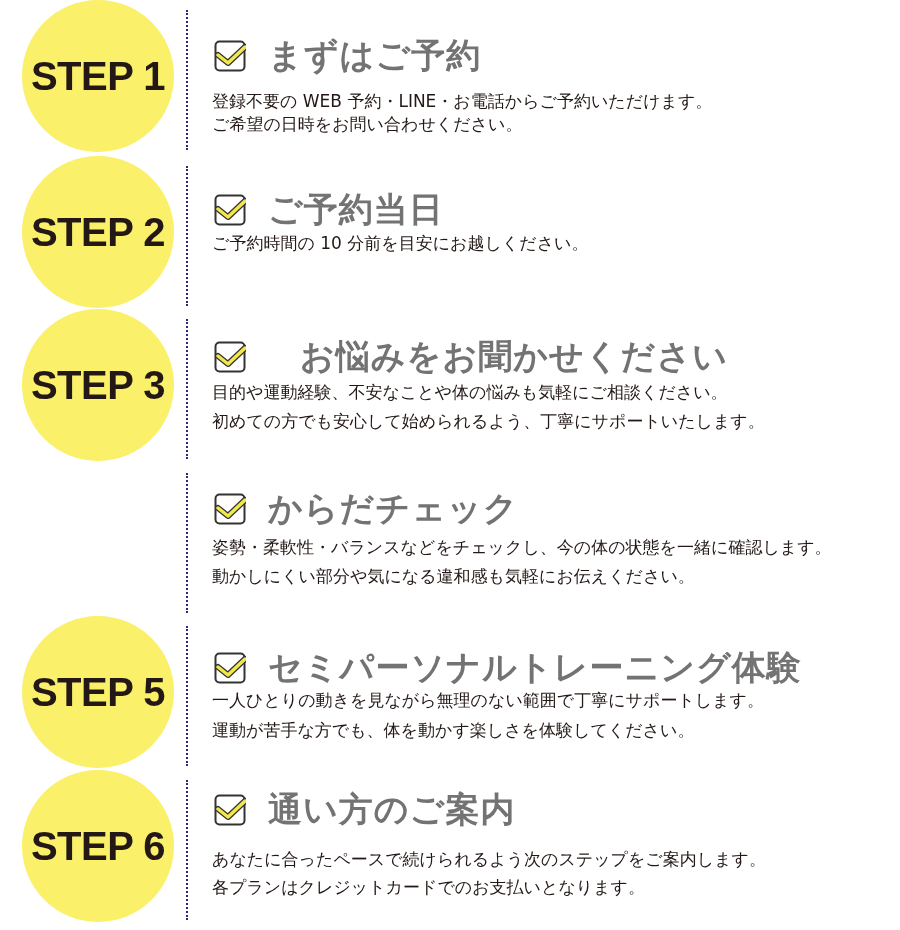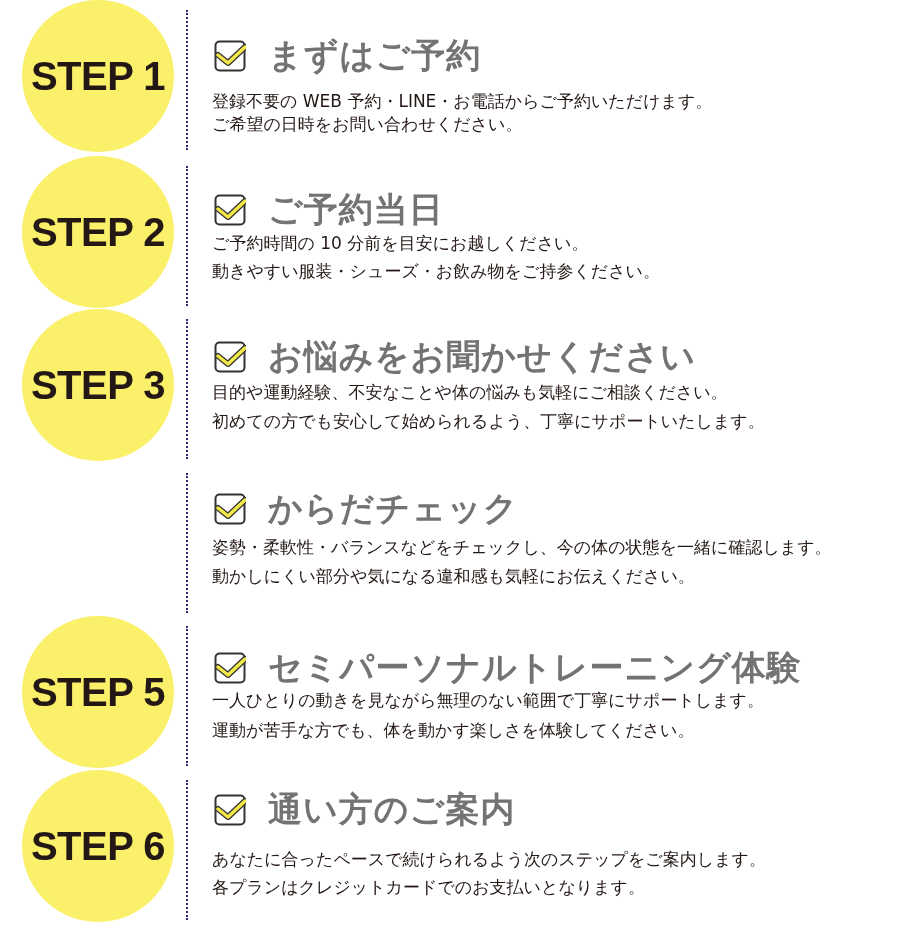--- a/index.html
+++ b/index.html
@@ -104,29 +104,28 @@
   <div class="divider"></div>
   <div class="title-row" style="top:31px;">
     <svg class="check-icon" viewBox="0 0 32 32">
       <rect x="1.5" y="1.5" width="29" height="29" rx="4" ry="4" fill="#ffffff" stroke="#333333" stroke-width="2"></rect>
       <path d="M4 15 L14 23 L31 7" fill="none" stroke="#333333" stroke-width="6" stroke-linejoin="round" stroke-linecap="round"></path>
       <path d="M4 15 L14 23 L31 7" fill="none" stroke="#f3e84a" stroke-width="3.5" stroke-linejoin="round" stroke-linecap="round"></path>
     </svg>
     <span class="title">ご予約当日</span>
   </div>
   <div class="desc" style="top:76px;">ご予約時間の 10 分前を目安にお越しください。</div>
-  <div class="desc" style="top:104px;">動きやすい服装・シューズ・お飲み物をご持参ください。</div>
 </section>
 
 <section class="step" style="top:309px;">
   <div class="circle">
     <span class="circle-label">STEP 3</span>
   </div>
   <div class="divider"></div>
-  <div class="title-row" style="top:25px;">
+  <div class="title-row" style="top:25px;gap:32px;">
     <svg class="check-icon" viewBox="0 0 32 32">
       <rect x="1.5" y="1.5" width="29" height="29" rx="4" ry="4" fill="#ffffff" stroke="#333333" stroke-width="2"></rect>
       <path d="M4 15 L14 23 L31 7" fill="none" stroke="#333333" stroke-width="6" stroke-linejoin="round" stroke-linecap="round"></path>
       <path d="M4 15 L14 23 L31 7" fill="none" stroke="#f3e84a" stroke-width="3.5" stroke-linejoin="round" stroke-linecap="round"></path>
     </svg>
     <span class="title">お悩みをお聞かせください</span>
   </div>
   <div class="desc" style="top:72px;">目的や運動経験、不安なことや体の悩みも気軽にご相談ください。</div>
   <div class="desc" style="top:101px;">初めての方でも安心して始められるよう、丁寧にサポートいたします。</div>
 </section>

